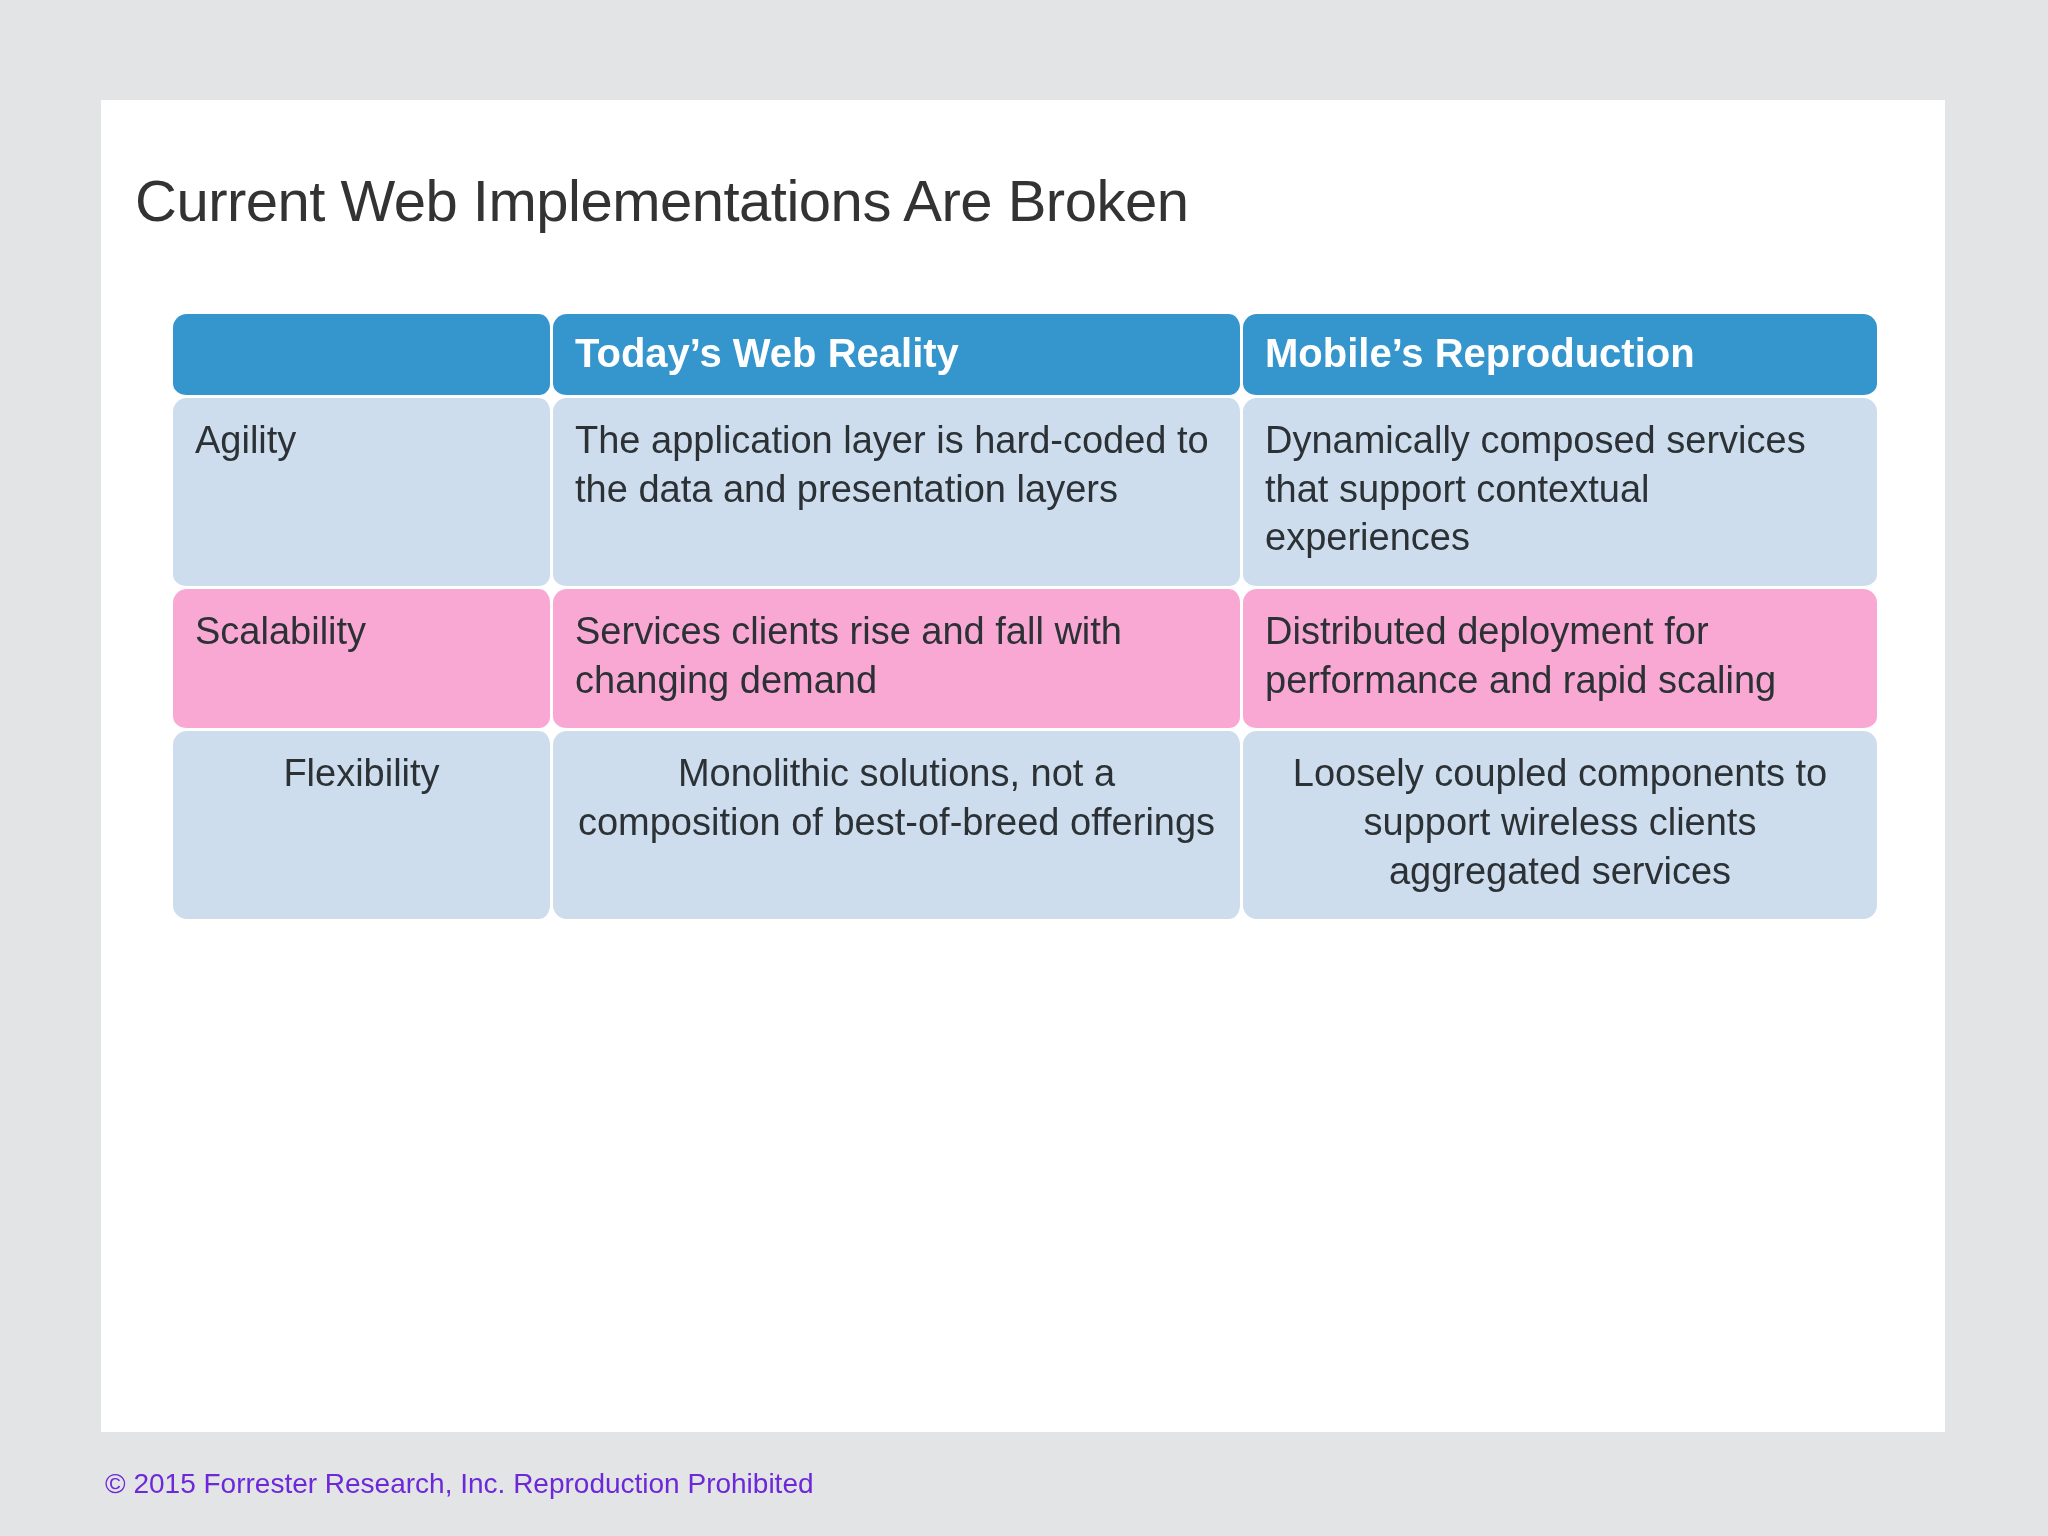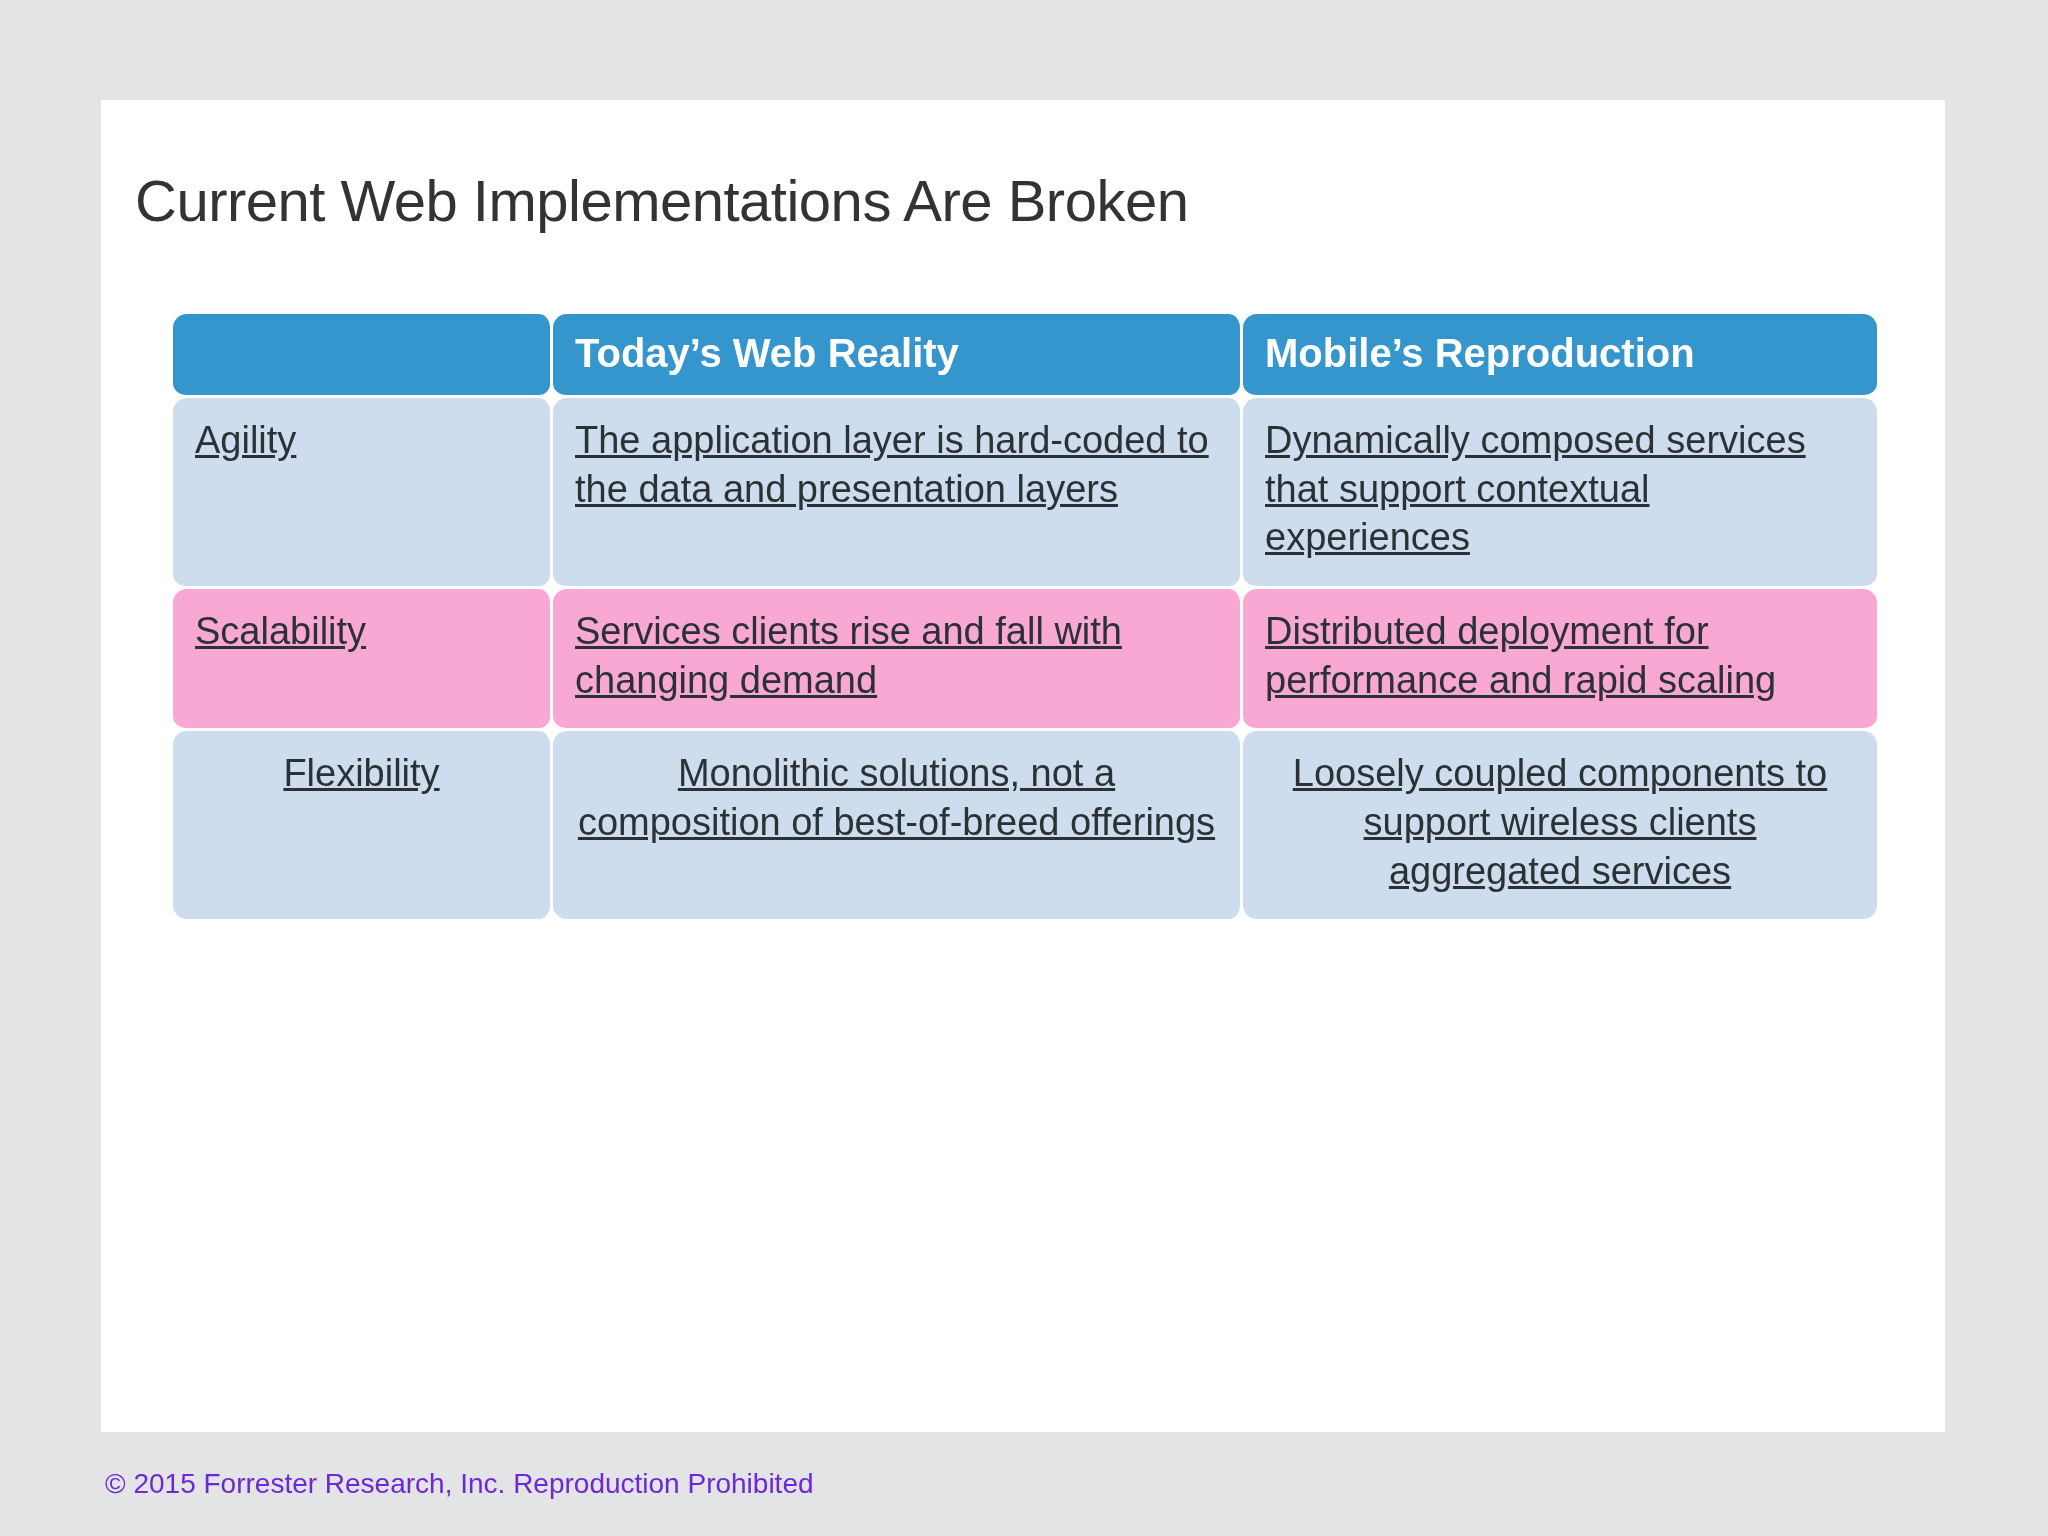--- a/index.html
+++ b/index.html
@@ -91,21 +91,20 @@
   .comparison-table tbody tr.row-shade-blue td {
     background: #cddded;
   }
 
   .comparison-table tbody tr.row-shade-light td {
     background: #f9a8d4;
   }
 
   .comparison-table tbody tr td {
     border-bottom: 3px solid #ffffff;
-    text-decoration: underline;
   }
 
   .comparison-table tbody tr:last-child td {
     border-bottom: none;
     text-align: center;
   }
 
   .cell-dimension {
     white-space: nowrap;
   }

